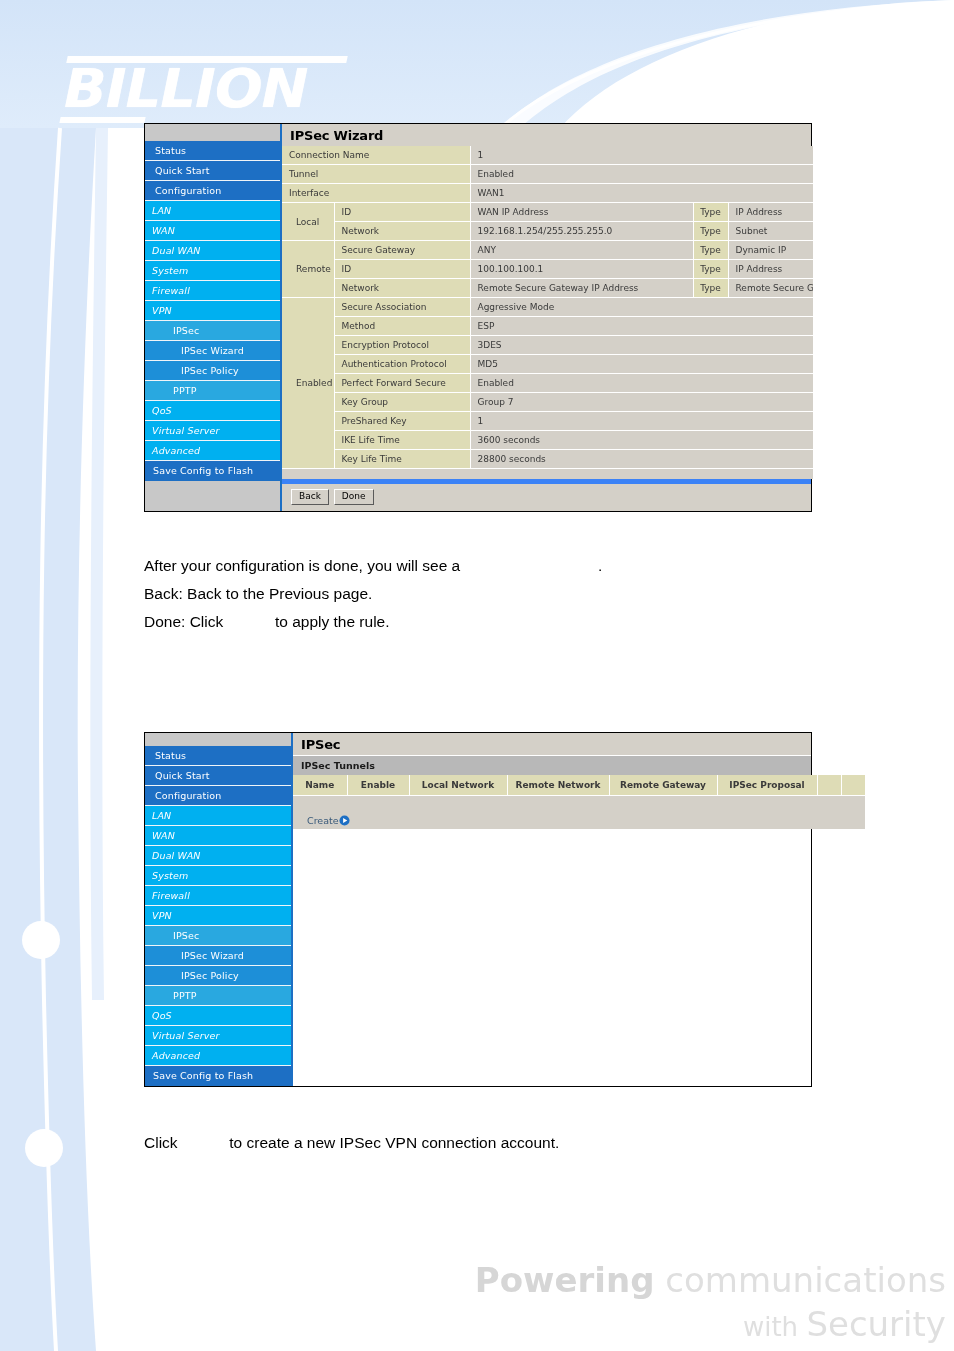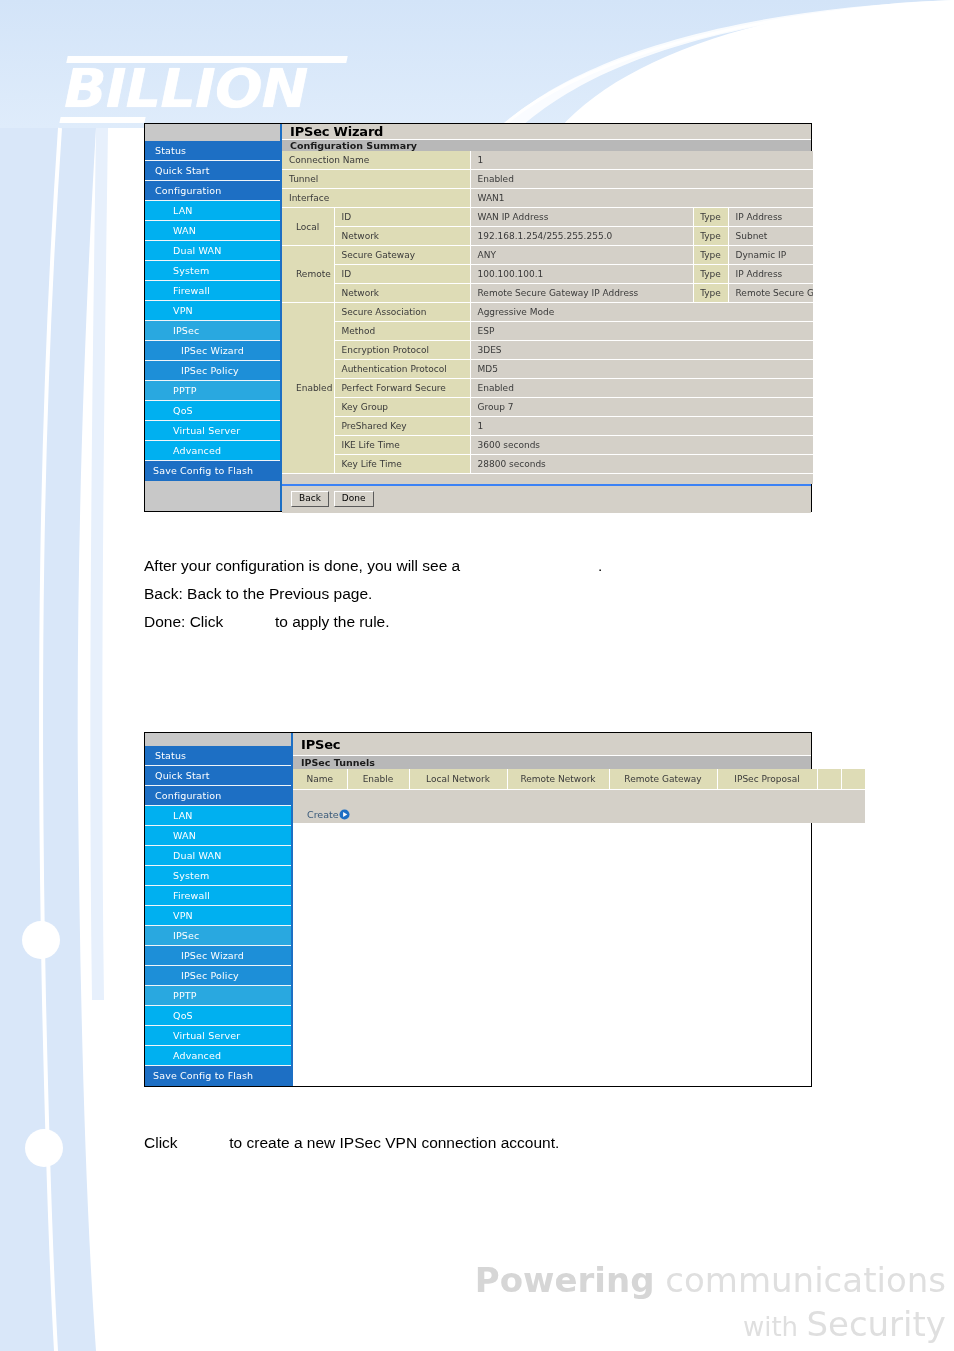--- a/index.html
+++ b/index.html
@@ -97,21 +97,21 @@
     line-height: 10px;
     height: 20px;
     display: flex;
     align-items: center;
     border-bottom: 1px solid #f0f4f8;
     box-sizing: border-box;
     letter-spacing: .15px;
     white-space: nowrap;
   }
   .nav-l0 { background: #1d6fc4; padding-left: 10px; }
-  .nav-l1 { background: #00b0f0; padding-left: 28px; }
+  .nav-l1 { background: #00b0f0; padding-left: 7px; font-style: italic; }
   .nav-l2 { background: #29a8e0; padding-left: 28px; }
   .nav-l3 { background: #1d8fd8; padding-left: 36px; }
   .nav-flash { background: #1d6fc4; padding-left: 8px; border-bottom: none; }
   .sidebar-tail { flex: 1 1 auto; background: #c8c8c8; }
 
   
   .content {
     flex: 1 1 auto;
     background: #ffffff;
     display: flex;
@@ -127,21 +127,21 @@
     box-sizing: border-box;
   }
   .page-title {
     font-size: 13px;
     font-weight: bold;
     color: #000000;
     letter-spacing: -.2px;
   }
   .section-bar {
     background: #b8b8b8;
-    height: 14px;
+    height: 20px;
     display: flex;
     align-items: center;
     padding-left: 8px;
     box-sizing: border-box;
     border-top: 1px solid #ffffff;
   }
   .section-title {
     font-size: 9.5px;
     font-weight: bold;
     color: #1a1a1a;
@@ -169,21 +169,21 @@
   td.grp { background: #dedcb6; text-align: left; padding-left: 14px; }
   td.typ { background: #dedcb6; text-align: center; padding-left: 0; }
   .filler-row td { height: 10px; background: #d4d0c8; border-bottom: none; }
 
   
   .btn-bar {
     background: #d4d0c8;
     padding: 5px 0 6px 9px;
     display: flex;
     gap: 5px;
-    border-top: 2px solid #3b82f6;
+    border-top: 5px solid #3b82f6;
   }
   .win-btn {
     font-family: "DejaVu Sans", sans-serif;
     font-size: 9px;
     color: #000000;
     background: #d4d0c8;
     border-top: 1px solid #ffffff;
     border-left: 1px solid #ffffff;
     border-right: 1px solid #5a5a5a;
     border-bottom: 1px solid #5a5a5a;
@@ -194,21 +194,21 @@
 
   
   .tunnel-table {
     width: 100%;
     border-collapse: collapse;
     table-layout: fixed;
   }
   .tunnel-table th {
     background: #dedcb6;
     font-size: 9px;
-    font-weight: normal;
+    font-weight: bold;
     color: #3a3a3a;
     height: 18px;
     border-right: 1px solid #ffffff;
     border-bottom: 1px solid #ffffff;
     white-space: nowrap;
   }
   .tunnel-spacer td {
     background: #d4d0c8;
     height: 9px;
     border: none;
@@ -355,23 +355,20 @@
         <div class="nav-item nav-flash">
           <span>Save Config to Flash</span>
         </div>
       </div>
     <div class="sidebar-tail"></div>
   </div>
 
   <div class="content">
     <div class="page-title-bar">
       <span class="page-title">IPSec Wizard</span>
-    </div>
-    <div class="section-bar">
-      <span class="section-title">Configuration Summary</span>
     </div>
 
     <table class="summary">
       <colgroup>
         <col style="width:52px">
         <col style="width:136px">
         <col style="width:223px">
         <col style="width:35px">
         <col style="width:85px">
       </colgroup>

